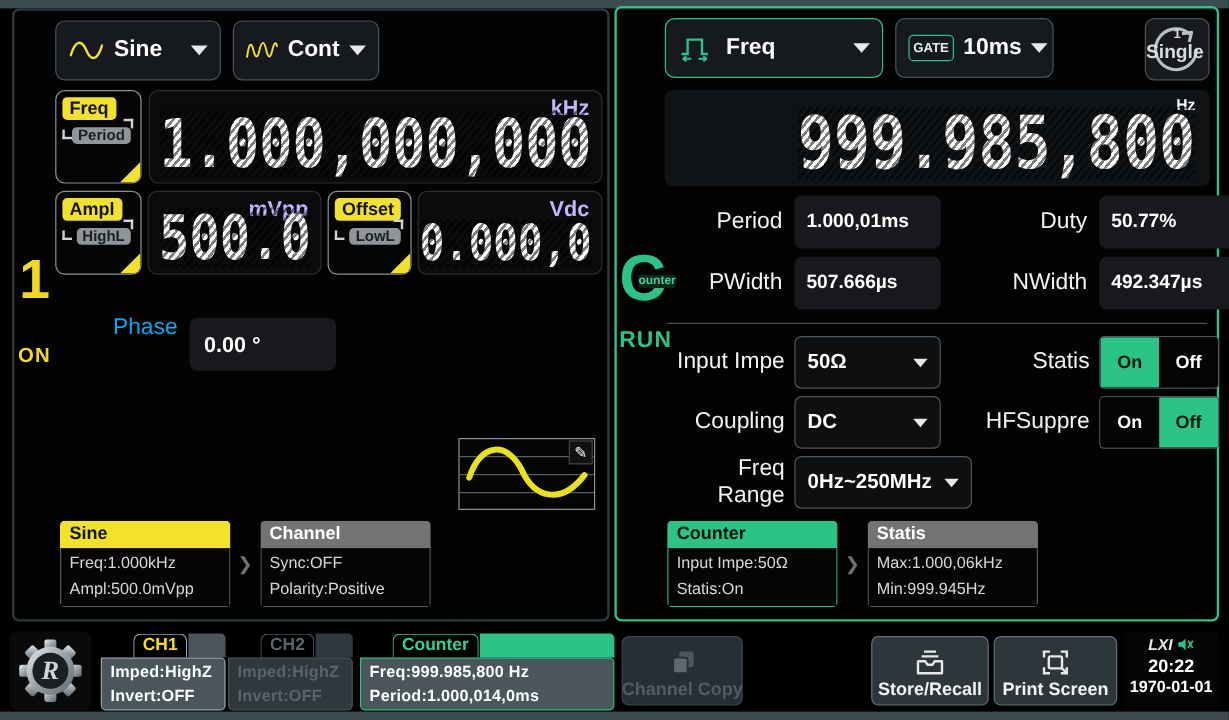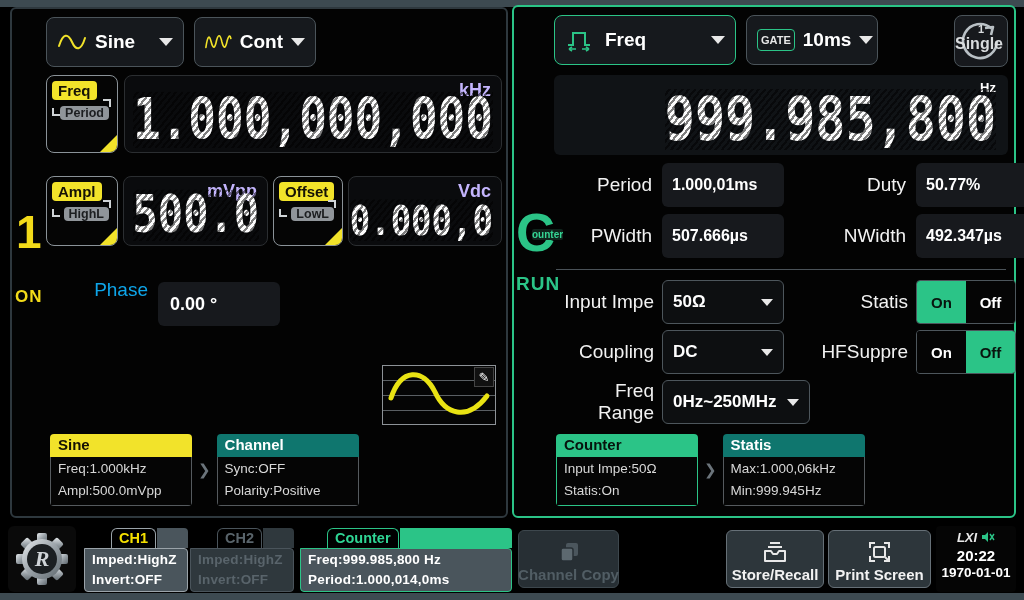--- a/index.html
+++ b/index.html
@@ -43,42 +43,42 @@
                border-style:solid; border-width:0 0 17px 17px; border-color:transparent transparent #f2e32a transparent; }
 
   
   .vbox { position:relative; background:#0a0b0d; border:1px solid #2b2e31; border-radius:8px; }
   .vbox .unit { position:absolute; top:4px; right:10px; font-size:18px; font-weight:bold; color:#c4b5fd; }
   .digits { position:absolute; right:8px; bottom:4px; font-family:"DejaVu Sans Mono", monospace;
             font-weight:bold; color:#fdfdfd; line-height:1; transform:scaleY(1.22); transform-origin:bottom; }
   .digits::after { content:""; position:absolute; inset:0;
             background:repeating-linear-gradient(135deg, transparent 0 2.5px, rgba(0,0,0,0.5) 2.5px 4.5px); pointer-events:none; }
   .row-freq { display:flex; gap:6px; margin-top:8px; }
-  .row-amp  { display:flex; gap:5px; margin-top:23px; }
+  .row-amp  { display:flex; gap:5px; margin-top:6px; }
 
   .phase-row { display:flex; align-items:center; margin-top:8px; }
   .plabel { width:112px; text-align:right; font-size:19px; color:#0ea5e9; padding-right:10px; }
   .pval { background:#17191d; border-radius:6px; width:122px; height:44px; display:flex; align-items:center;
           padding-left:12px; font-size:18px; font-weight:bold; cursor:pointer;margin-top:28px; }
 
   
   .preview { position:absolute; right:6px; top:352px; width:114px; height:60px; background:#050505;
              border:1px solid #8d9297; cursor:pointer; }
   .preview .grid { position:absolute; left:0; right:0; height:1px; background:#5a5f63; }
   .pencil-box { position:absolute; top:1px; right:1px; width:20px; height:20px; background:#111; color:#fff;
                 font-size:13px; text-align:center; line-height:20px; border:1px solid #444; }
 
   
   .cards-row { position:absolute; left:4px; bottom:6px; display:flex; align-items:center; gap:6px; }
   .icard { width:142px; height:72px; border-radius:4px; overflow:hidden; display:flex; flex-direction:column; cursor:pointer; }
   .icard .hd { height:23px; font-size:15px; font-weight:bold; padding:2px 8px 0; }
   .icard .bd { flex:1; background:#050505; border:1px solid #555a5e; border-top:none; padding:1px 7px;
                font-size:13.5px; color:#d8d8d8; line-height:1.65; }
   .icard.yellow .hd { background:#f2e32a; color:#141203; }
-  .icard.gray   .hd { background:#0f766e; color:#fff; }
+  .icard.gray   .hd { background:#737373; color:#fff; }
   .icard.greenc .hd { background:#2bc487; color:#06130d; }
   .icard.greenc .bd { border-color:#2bc487; }
   .card-sep { color:#6b747b; font-size:15px; }
 
   
   .gate-badge { border:1px solid #2bc487; border-radius:4px; color:#e8e8e8; font-size:11px; padding:4px 3px; font-weight:bold; }
   .single-btn { position:relative; width:54px; height:52px; margin-left:auto; background:#17191d;
                 border:1px solid #4b545a; border-radius:8px; cursor:pointer; }
   .single-btn .count { position:absolute; top:7px; left:0; right:0; text-align:center; font-size:11px; color:#d9dcde; font-weight:bold; }
   .single-btn .slabel { position:absolute; top:19px; left:0; right:16px; text-align:center; font-size:16px; color:#d9dcde; font-weight:bold; }

